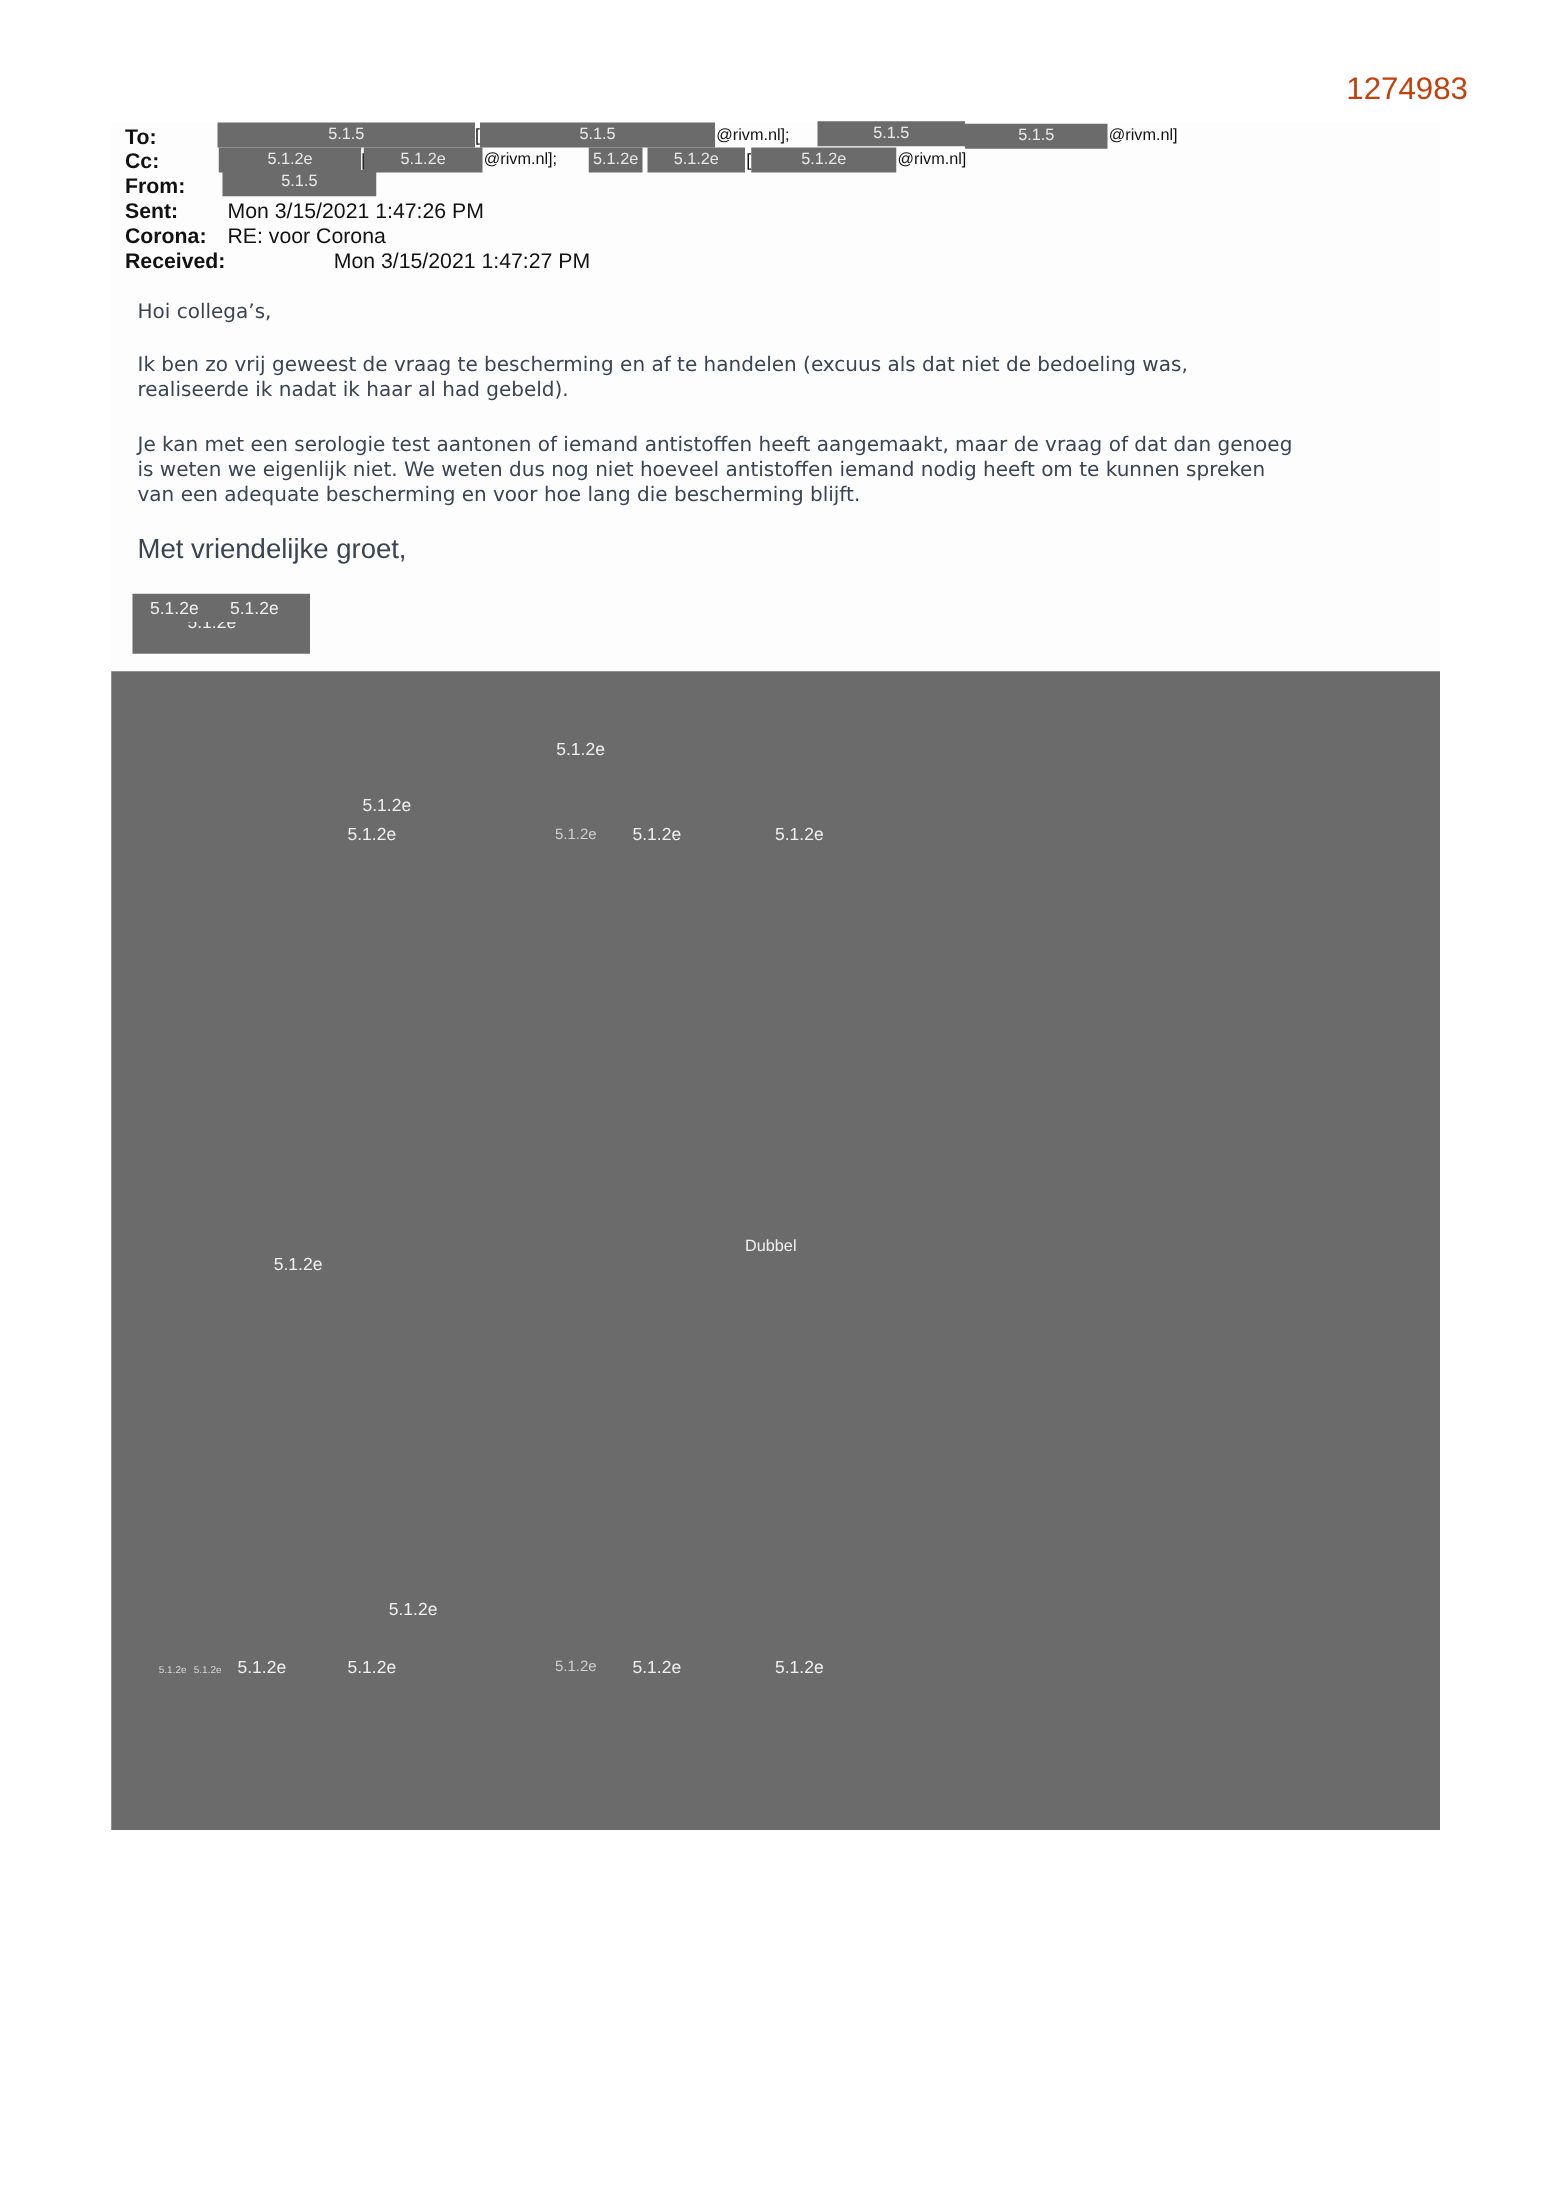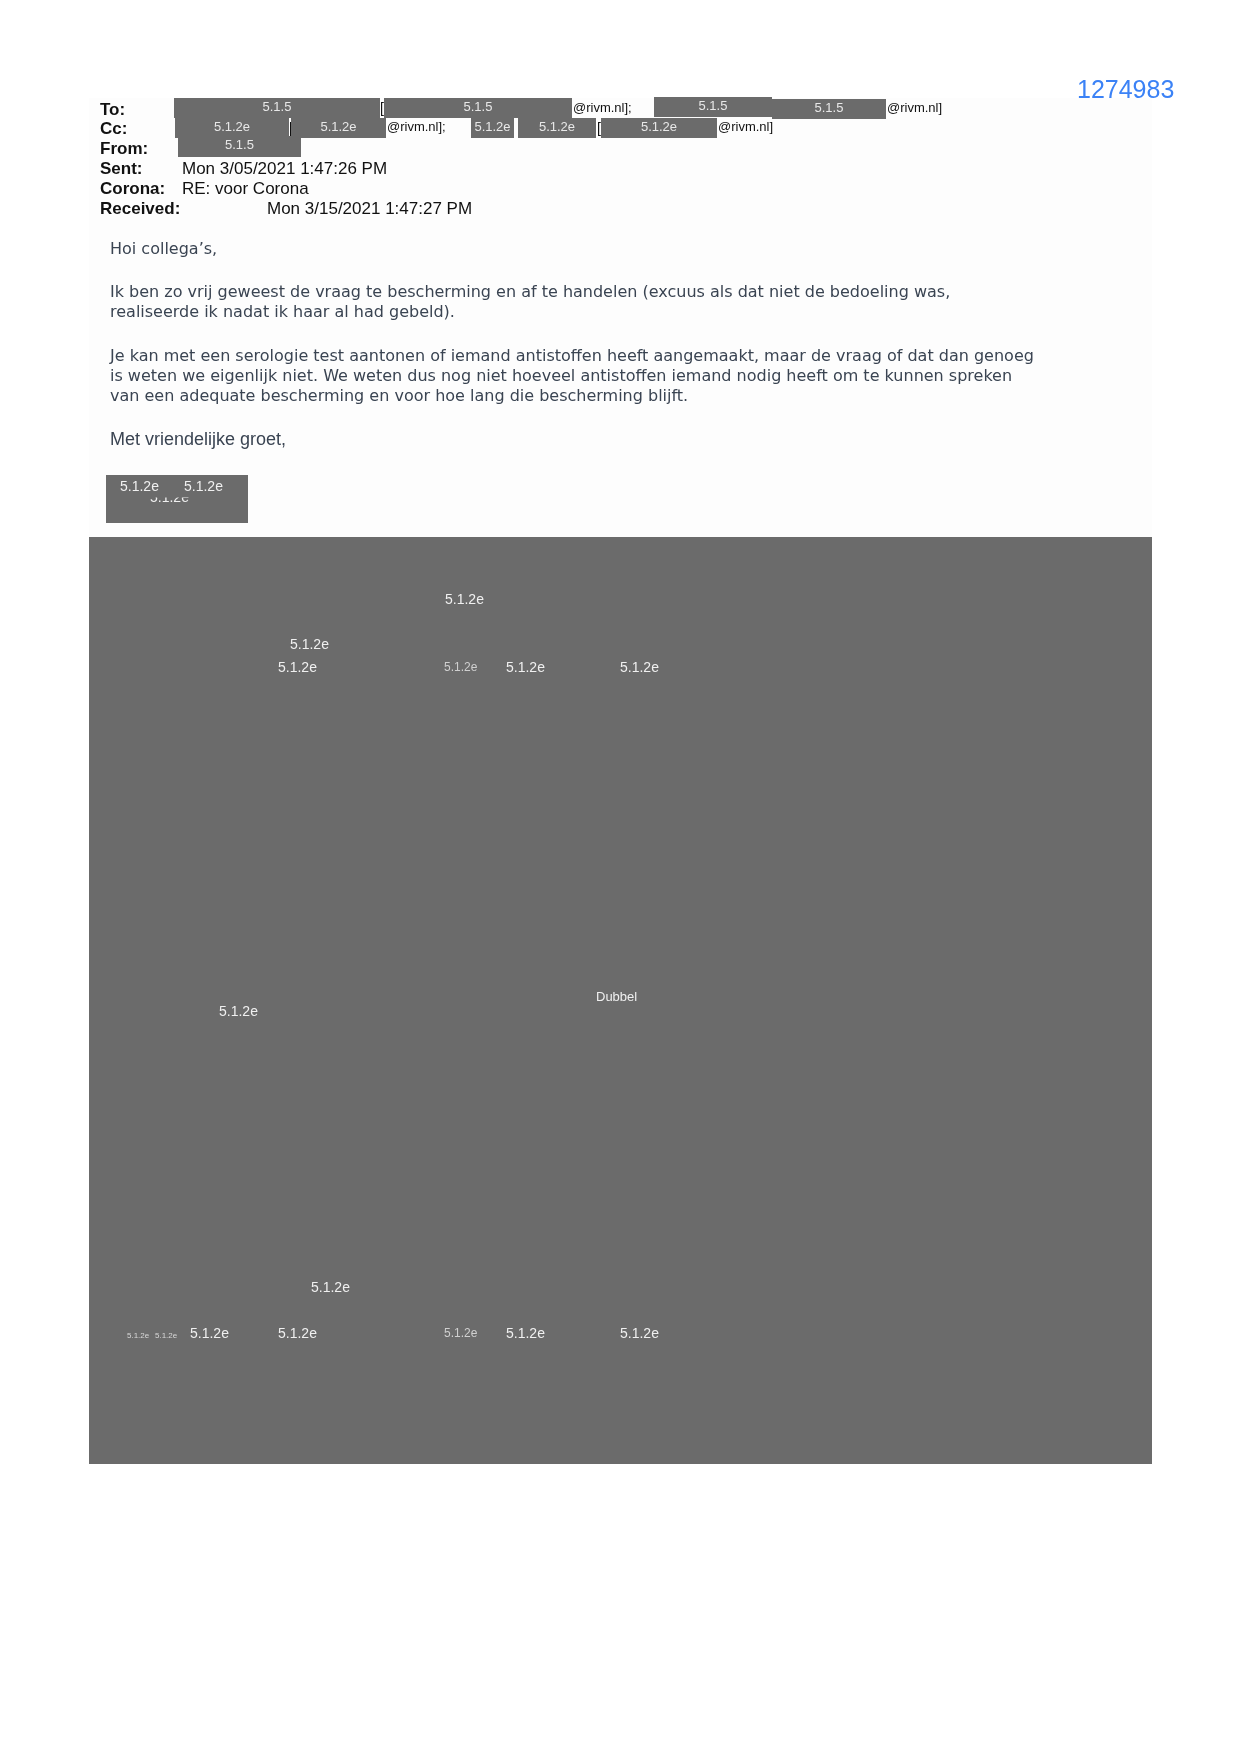--- a/index.html
+++ b/index.html
@@ -1,27 +1,27 @@
 <!DOCTYPE html>
 <html><head>
 <meta charset="utf-8">
 <style>
   html, body { margin:0; padding:0; }
   body { width:1241px; height:1754px; background:#ffffff; position:relative; overflow:hidden;
          font-family:"Liberation Sans", sans-serif; color:#111; }
-  .docnum { position:absolute; left:1077px; top:75px; font-size:25px; color:#3b82f6; }
+  .docnum { position:absolute; left:1077px; top:57px; font-size:25px; color:#c2410c; }
   .page-bg { position:absolute; left:89px; top:98px; width:1063px; height:440px; background:#fdfdfd; }
   .hdr-label { position:absolute; left:100px; font-weight:bold; font-size:17px; color:#111; }
   .hdr-val { position:absolute; font-size:17px; color:#111; white-space:nowrap; }
   .redact { position:absolute; background:#6b6b6b; color:#e8e8e8; font-size:13px; text-align:center;
             line-height:17px; white-space:nowrap; overflow:hidden; }
   .frag { position:absolute; font-size:13px; color:#111; white-space:nowrap; background:#fdfdfd; }
   .body-text { position:absolute; left:110px; font-family:"DejaVu Sans", sans-serif; font-size:16px;
                color:#3a4452; white-space:nowrap; line-height:20px; }
-  .greeting2 { font-family:"Liberation Sans", sans-serif; font-size:18px; }
+  .greeting2 { font-family:"Liberation Sans", sans-serif; font-size:22px; }
   .big-redact { position:absolute; left:89px; top:537px; width:1063px; height:927px; background:#6b6b6b; }
   .lbl { position:absolute; color:#f0f0f0; font-size:14px; white-space:nowrap; }
   .lbl.dim { color:#d0d0d0; font-size:12px; }
   .lbl.tiny { color:#d8d8d8; font-size:8px; }
 </style>
 </head>
 <body>
 
 <div class="docnum">1274983</div>
 
@@ -44,21 +44,21 @@
 <div class="redact" style="left:471px;top:118px;width:43px;height:20px">5.1.2e</div>
 <div class="redact" style="left:518px;top:118px;width:78px;height:20px">5.1.2e</div>
 <div class="frag" style="left:597px;top:120px;font-size:14px">[</div>
 <div class="redact" style="left:601px;top:118px;width:116px;height:20px">5.1.2e</div>
 <div class="frag" style="left:718px;top:119px">@rivm.nl]</div>
 
 <div class="hdr-label" style="top:139px">From:</div>
 <div class="redact" style="left:178px;top:136px;width:123px;height:21px">5.1.5</div>
 
 <div class="hdr-label" style="top:159px">Sent:</div>
-<div class="hdr-val" style="left:182px;top:159px">Mon 3/05/2021 1:47:26 PM</div>
+<div class="hdr-val" style="left:182px;top:159px">Mon 3/15/2021 1:47:26 PM</div>
 <div class="hdr-label" style="top:179px">Corona:</div>
 <div class="hdr-val" style="left:182px;top:179px">RE: voor Corona</div>
 <div class="hdr-label" style="top:199px">Received:</div>
 <div class="hdr-val" style="left:267px;top:199px">Mon 3/15/2021 1:47:27 PM</div>
 
 <div class="body-text" style="top:239px">Hoi collega’s,</div>
 <div class="body-text" style="top:282px">Ik ben zo vrij geweest de vraag te bescherming en af te handelen (excuus als dat niet de bedoeling was,</div>
 <div class="body-text" style="top:302px">realiseerde ik nadat ik haar al had gebeld).</div>
 <div class="body-text" style="top:346px">Je kan met een serologie test aantonen of iemand antistoffen heeft aangemaakt, maar de vraag of dat dan genoeg</div>
 <div class="body-text" style="top:366px">is weten we eigenlijk niet. We weten dus nog niet hoeveel antistoffen iemand nodig heeft om te kunnen spreken</div>

